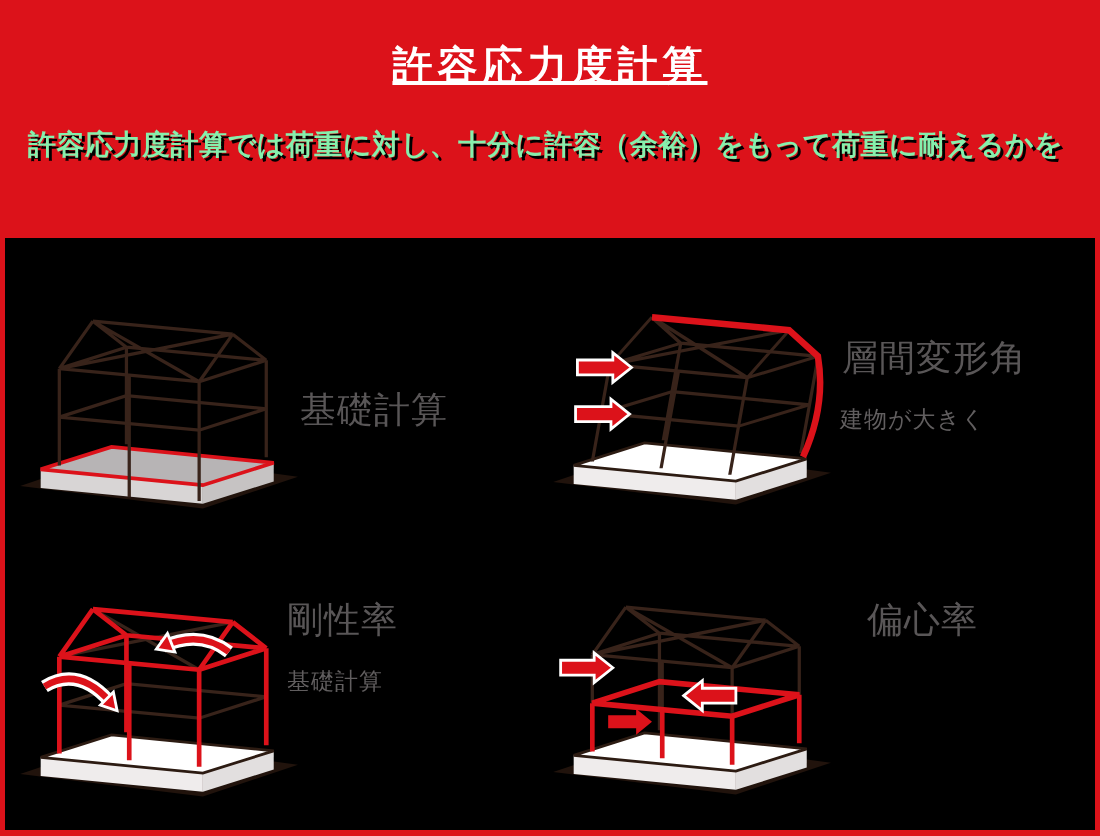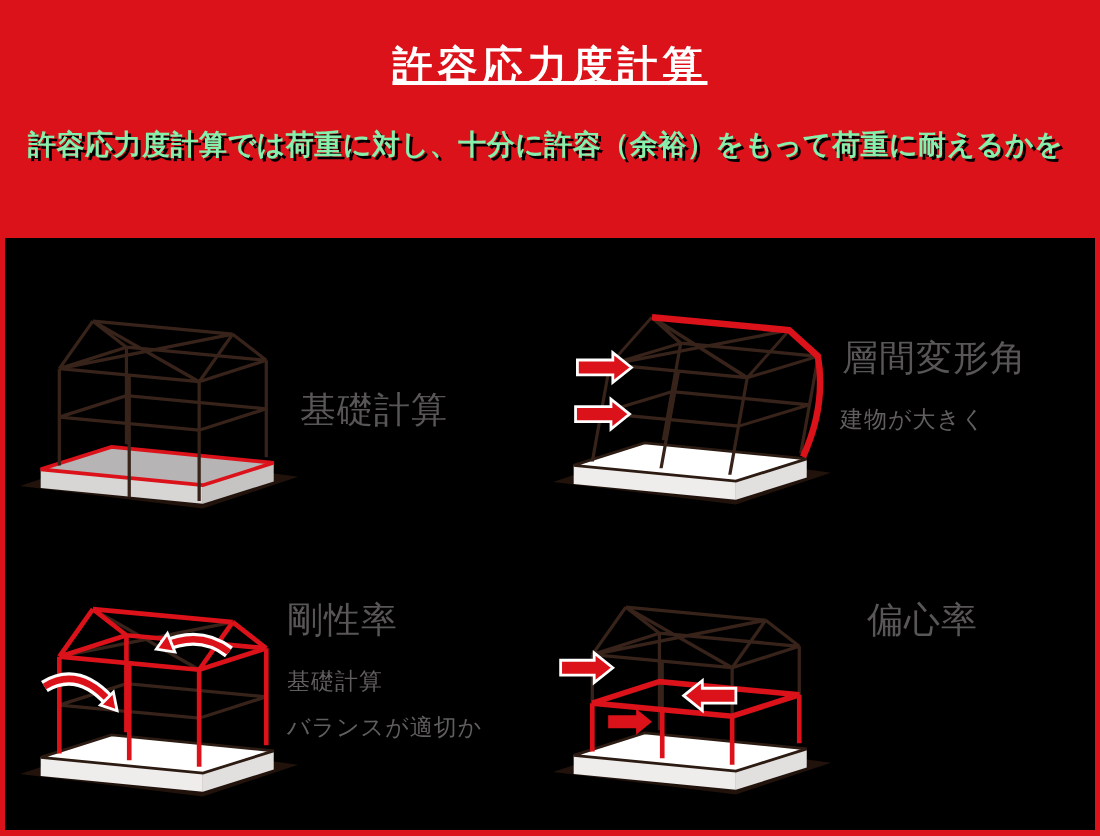--- a/index.html
+++ b/index.html
@@ -170,19 +170,18 @@
     <div class="h-label" style="left:295px;top:148px">基礎計算</div>
 
     <div class="h-label" style="left:837px;top:96px">層間変形角</div>
     <div class="h-sub" style="left:835px;top:158px">
       <div>建物が大きく</div>
     </div>
 
     <div class="h-label" style="left:282px;top:358px">剛性率</div>
     <div class="h-sub" style="left:282px;top:420px">
       <div>基礎計算</div>
-      <div>バランスが適切か</div>
     </div>
 
     <div class="h-label" style="left:862px;top:358px">偏心率</div>
 
   </div>
 </div>
 
 </body></html>

